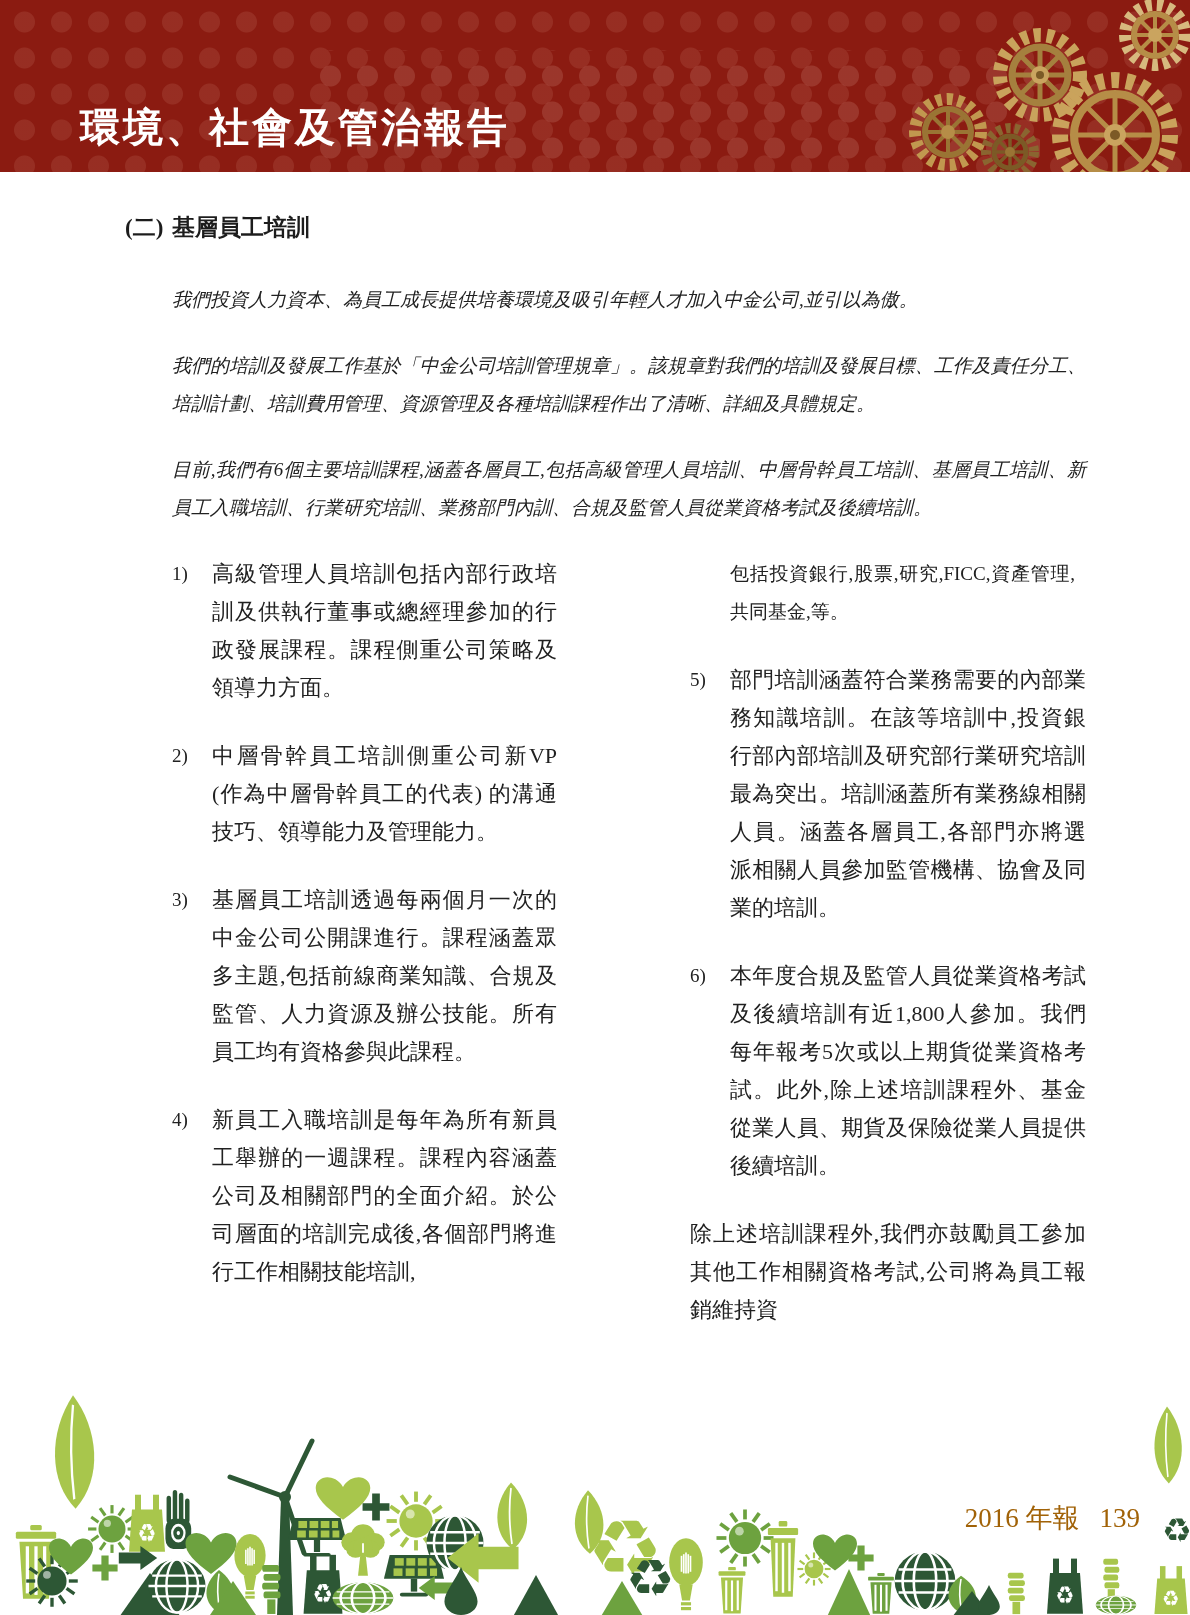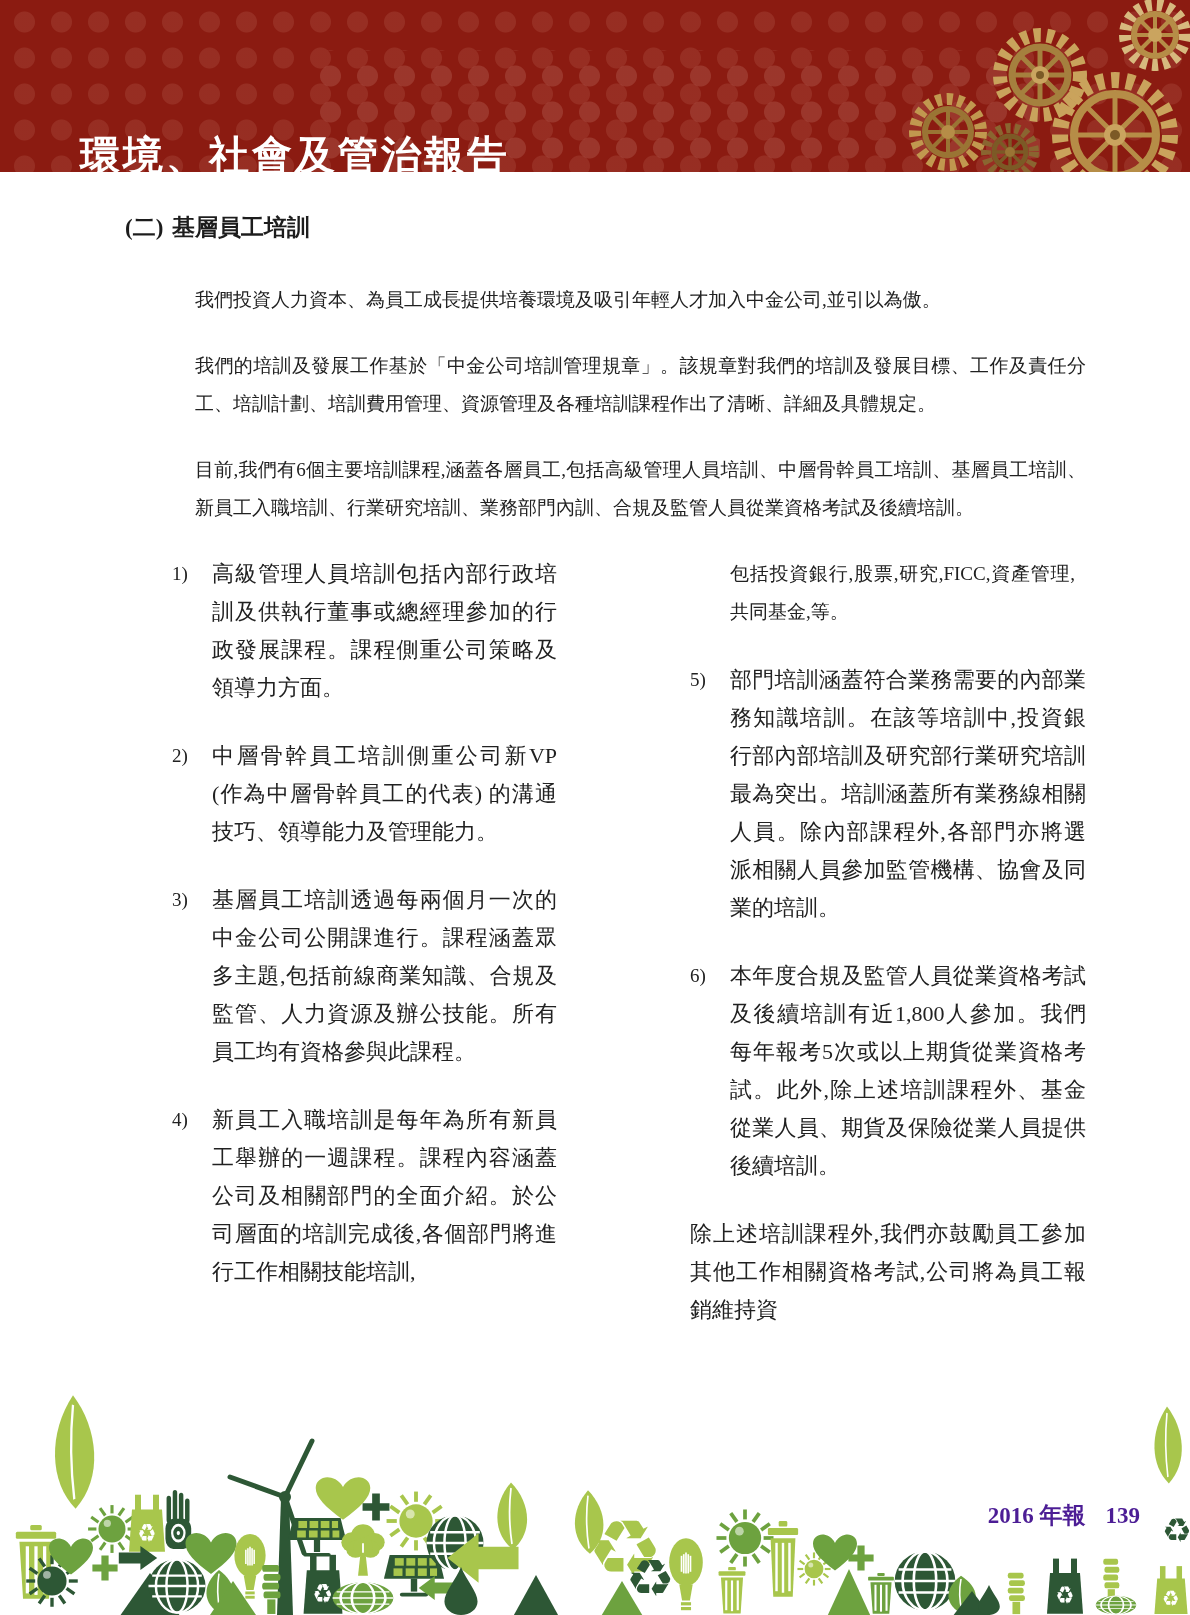--- a/index.html
+++ b/index.html
@@ -10,41 +10,41 @@
   }
   
   .banner{position:absolute;top:0;left:0;width:1190px;height:172px;background:#8b1b11;overflow:hidden;}
   .banner .dots-a{position:absolute;inset:0;
     background-image:radial-gradient(circle,rgba(255,214,192,0.10) 10px,rgba(255,214,192,0) 11px);
     background-size:37px 36px;background-position:6px 4px;}
   .banner .dots-b{position:absolute;left:310px;right:150px;top:50px;bottom:0;
     background-image:radial-gradient(circle,rgba(255,220,200,0.14) 10px,rgba(255,220,200,0) 11px);
     background-size:37px 36px;background-position:2px 8px;}
   .banner-title{position:absolute;left:80px;top:100px;font-size:40px;font-weight:bold;
-    color:#ffffff;letter-spacing:3px;white-space:nowrap;margin-top:28px;}
+    color:#ffffff;letter-spacing:3px;white-space:nowrap;}
   .gears{position:absolute;right:0;bottom:0;width:340px;height:172px;}
   
   .content{position:absolute;top:212px;left:125px;width:961px;}
   .section-heading{display:flex;font-size:23px;font-weight:bold;margin:0 0 38px 0;color:#1c1c1c;}
   .section-heading .sec-num{width:47px;flex:none;}
-  .paras{margin-left:70px;}
+  .paras{margin-left:47px;font-style:italic;}
   .paras p{font-size:19px;line-height:38px;text-align:justify;text-justify:inter-ideograph;
     margin:0 0 28px 0;}
   .columns{display:flex;margin-left:47px;margin-top:4px;}
   .col-left{width:385px;flex:none;}
   .col-gap{width:133px;flex:none;}
   .col-right{width:396px;flex:none;}
   .list-item{display:flex;margin-bottom:30px;}
   .list-item .num{width:40px;flex:none;font-size:19px;line-height:38px;}
   .list-item .itext{flex:1;font-size:22px;line-height:38px;text-align:justify;text-justify:inter-ideograph;}
   .cont-para{margin:0 11px 30px 40px;font-size:19px;line-height:38px;text-align:justify;text-justify:inter-ideograph;}
   .closing-para{margin:0;font-size:22px;line-height:38px;text-align:justify;text-justify:inter-ideograph;}
   
-  .pagenum{position:absolute;top:1500px;right:50px;font-size:23px;font-weight:bold;
-    color:#4c1d95;white-space:nowrap;z-index:5;}
+  .pagenum{position:absolute;top:1500px;right:50px;font-size:27px;font-weight:normal;
+    color:#a16207;white-space:nowrap;z-index:5;}
   .pagenum .pn-num{margin-left:20px;}
   .eco-footer{position:absolute;left:0;bottom:0;width:1190px;height:230px;z-index:1;}
   .cL{color:#a8c64c}.cM{color:#6da23f}.cD{color:#2d5735}
 </style>
 </head>
 <body>
 
 <div class="banner">
   <div class="dots-a"></div>
   <div class="dots-b"></div>
@@ -144,21 +144,21 @@
       <div class="list-item">
         <span class="num">4)</span>
         <span class="itext">新員工入職培訓是每年為所有新員工舉辦的一週課程。課程內容涵蓋公司及相關部門的全面介紹。於公司層面的培訓完成後,各個部門將進行工作相關技能培訓,</span>
       </div>
     </div>
     <div class="col-gap"></div>
     <div class="col-right">
       <p class="cont-para">包括投資銀行,股票,研究,FICC,資產管理,共同基金,等。</p>
       <div class="list-item">
         <span class="num">5)</span>
-        <span class="itext">部門培訓涵蓋符合業務需要的內部業務知識培訓。在該等培訓中,投資銀行部內部培訓及研究部行業研究培訓最為突出。培訓涵蓋所有業務線相關人員。除內部課程外,各部門亦將選派相關人員參加監管機構、協會及同業的培訓。</span>
+        <span class="itext">部門培訓涵蓋符合業務需要的內部業務知識培訓。在該等培訓中,投資銀行部內部培訓及研究部行業研究培訓最為突出。培訓涵蓋所有業務線相關人員。涵蓋各層員工,各部門亦將選派相關人員參加監管機構、協會及同業的培訓。</span>
       </div>
       <div class="list-item">
         <span class="num">6)</span>
         <span class="itext">本年度合規及監管人員從業資格考試及後續培訓有近1,800人參加。我們每年報考5次或以上期貨從業資格考試。此外,除上述培訓課程外、基金從業人員、期貨及保險從業人員提供後續培訓。</span>
       </div>
       <p class="closing-para">除上述培訓課程外,我們亦鼓勵員工參加其他工作相關資格考試,公司將為員工報銷維持資</p>
     </div>
   </div>
 </div>
 

